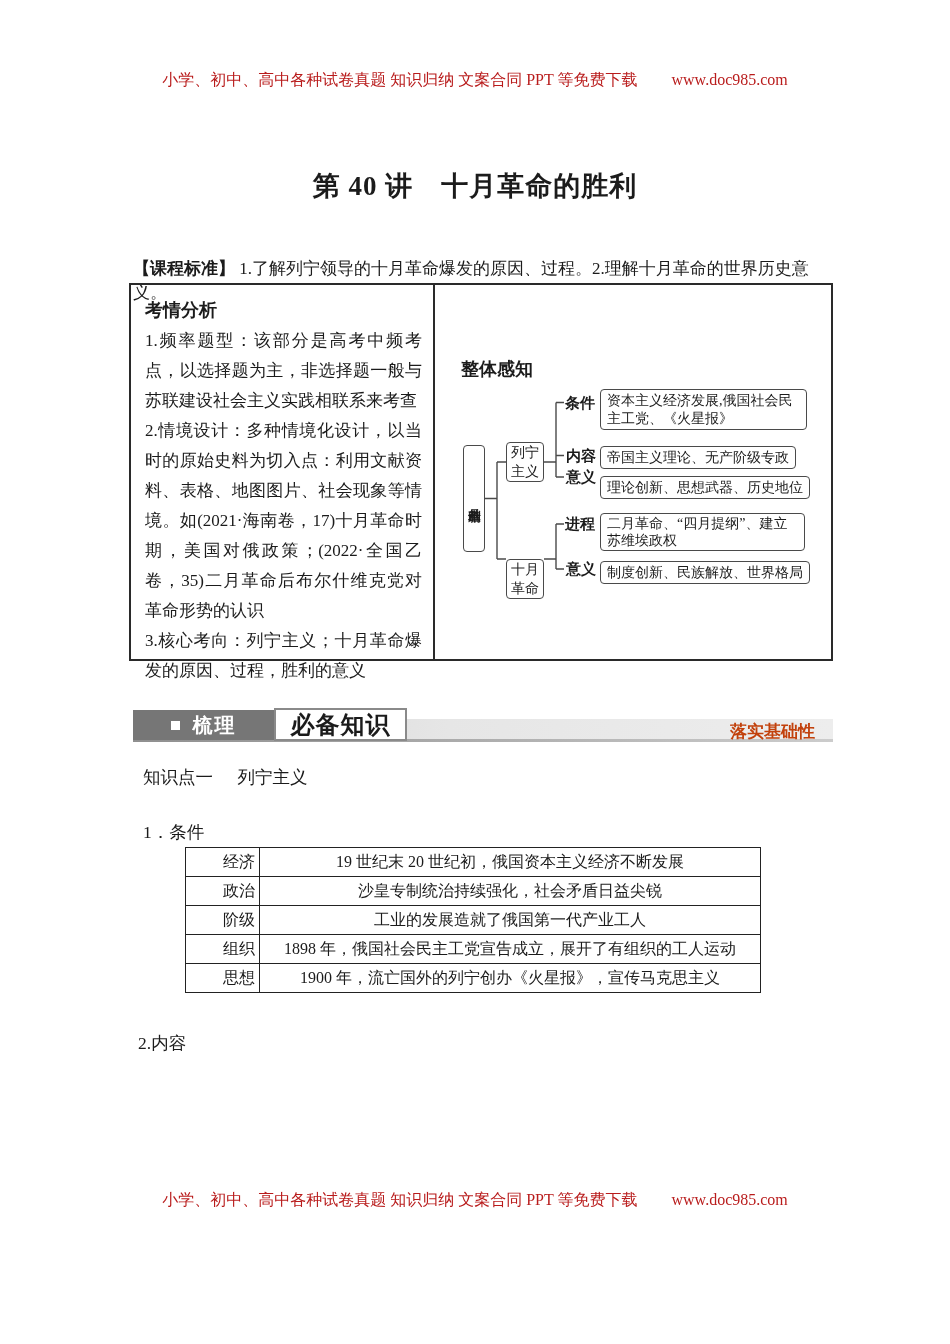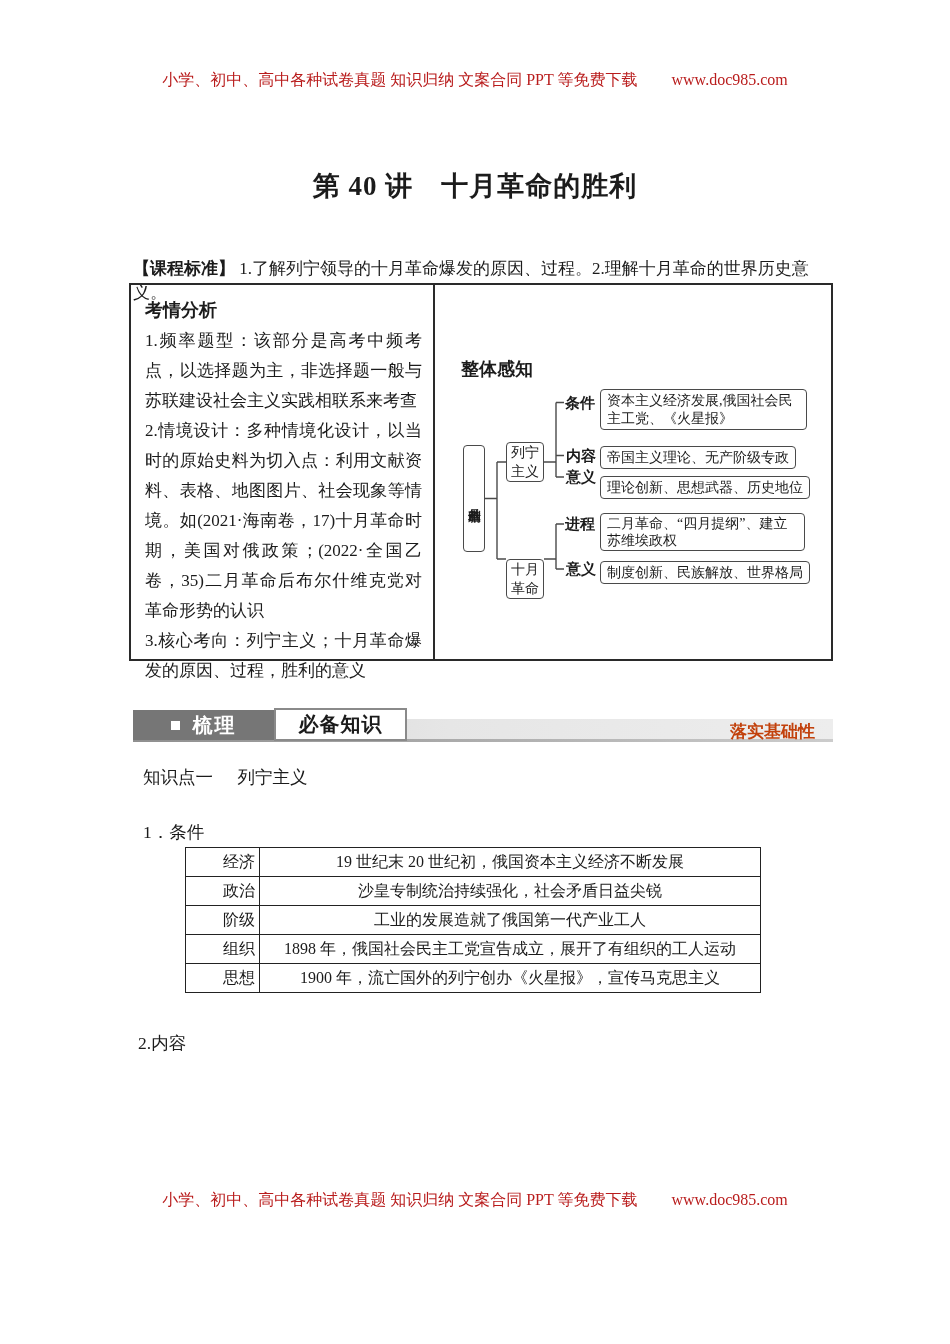--- a/index.html
+++ b/index.html
@@ -50,21 +50,21 @@
           background:linear-gradient(to right,#d3d3d3 0%,#e6e6e6 45%,#ededed 100%); }
   .band-underline { position:absolute; left:133px; top:739px; width:700px; height:3px;
           background:linear-gradient(to right,#8f8f8f,#cccccc); }
   .tab-dark { position:absolute; left:133px; top:710px; width:141px; height:30px; background:#767676;
           display:flex; align-items:center; justify-content:center; gap:13px;
           font-family:"Liberation Sans","DejaVu Sans",sans-serif; }
   .tab-dark .sq { width:9px; height:9px; background:#ffffff; }
   .tab-dark .t { color:#ffffff; font-size:20px; font-weight:bold; letter-spacing:2px; }
   .tab-white { position:absolute; left:274px; top:708px; width:133px; height:33px; background:#ffffff;
           border:2px solid #8a8a8a; display:flex; align-items:center; justify-content:center;
-          font-family:"Liberation Sans","DejaVu Sans",sans-serif; font-size:20px; font-weight:bold; letter-spacing:1px; }
+          font-family:"Liberation Sans","DejaVu Sans",sans-serif; font-size:24px; font-weight:bold; letter-spacing:1px; }
   .band-label { position:absolute; left:715px; top:720px; width:100px; text-align:right;
           font-family:"Liberation Sans","DejaVu Sans",sans-serif; font-size:17px; font-weight:600; color:#c2410c; }
 
   .kp-line { position:absolute; left:143px; top:765px; font-size:17.5px; }
   .kp-line .kp-title { margin-left:20px; }
   .item-label { position:absolute; font-size:17.5px; }
   .item1 { left:143px; top:820px; }
   .item2 { left:138px; top:1031px; }
 
   table.cond { position:absolute; left:185px; top:847px; width:576px; border-collapse:collapse; }

